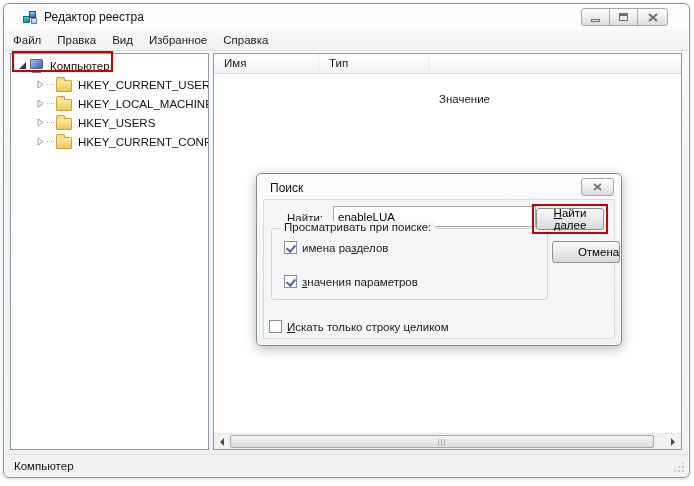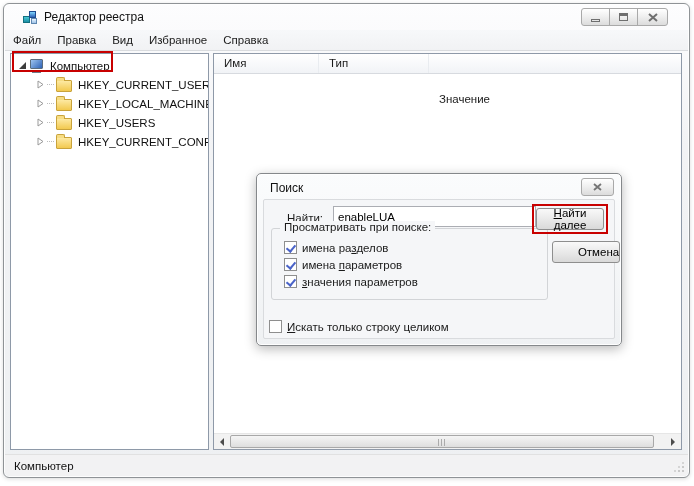--- a/index.html
+++ b/index.html
@@ -253,24 +253,20 @@
       </div>
 
       <button class="btn cancel">Отмена</button>
 
       <div class="group">
         <span class="group-label">Просматривать при поиске:</span>
         <div class="check-row r0">
           <span class="checkbox on"></span>
           <span><span>имена ра</span><span class="key">з</span><span>делов</span></span>
         </div>
-        <div class="check-row r1">
-          <span class="checkbox on"></span>
-          <span><span>имена </span><span class="key">п</span><span>араметров</span></span>
-        </div>
         <div class="check-row r2">
           <span class="checkbox on"></span>
           <span><span></span><span class="key">з</span><span>начения параметров</span></span>
         </div>
       </div>
 
       <div class="check-row whole">
         <span class="checkbox"></span>
         <span><span></span><span class="key">И</span><span>скать только строку целиком</span></span>
       </div>

